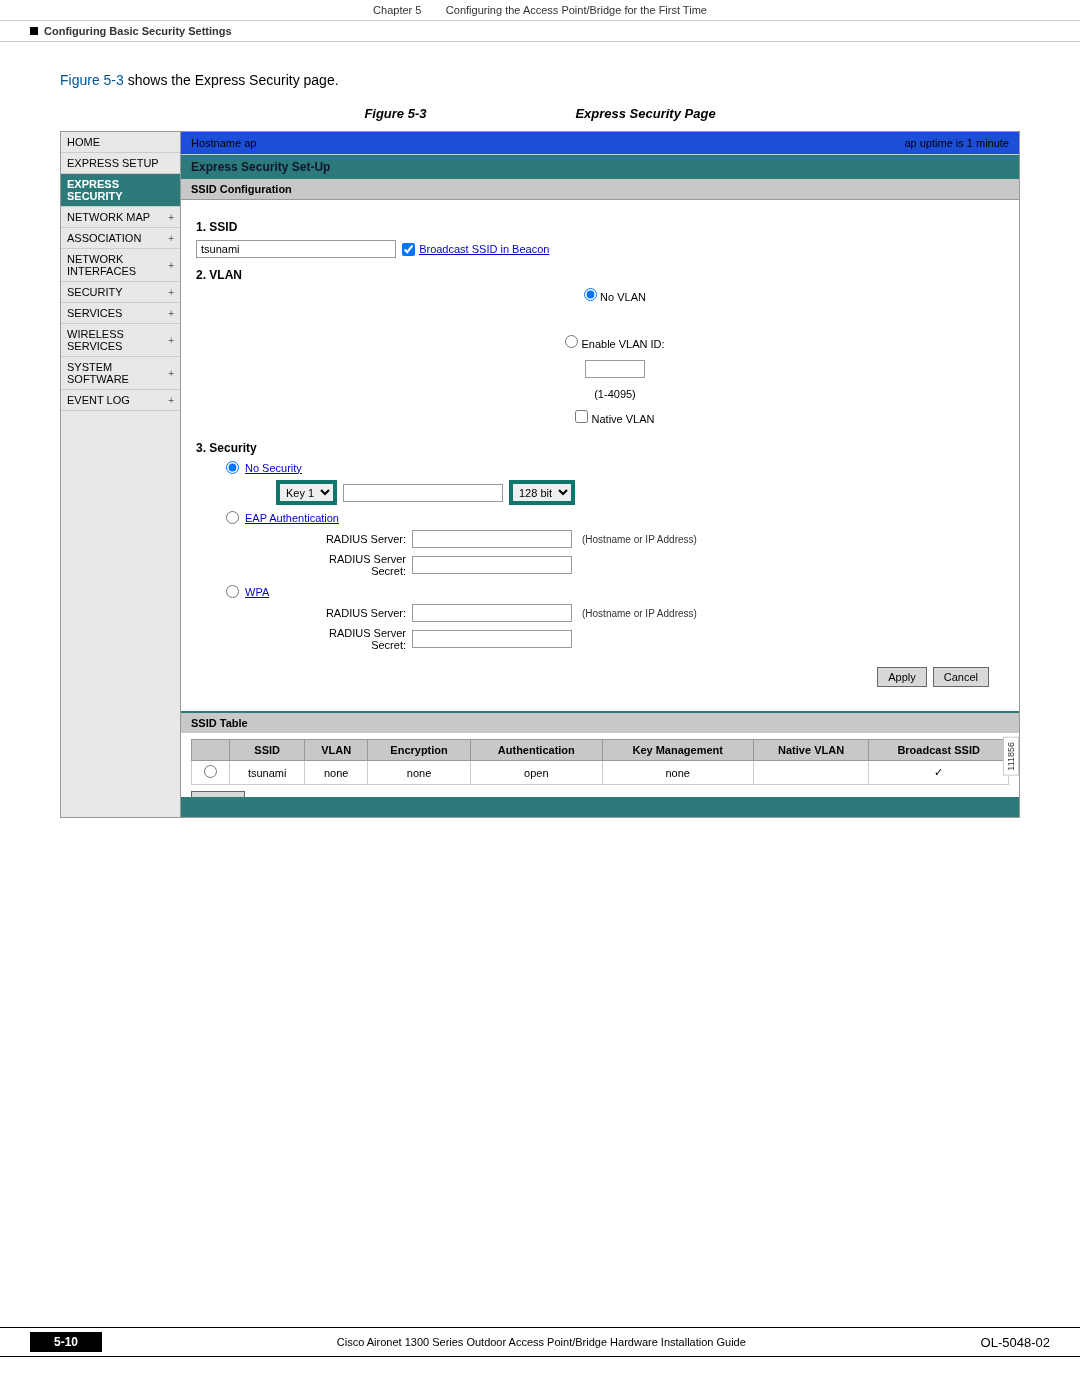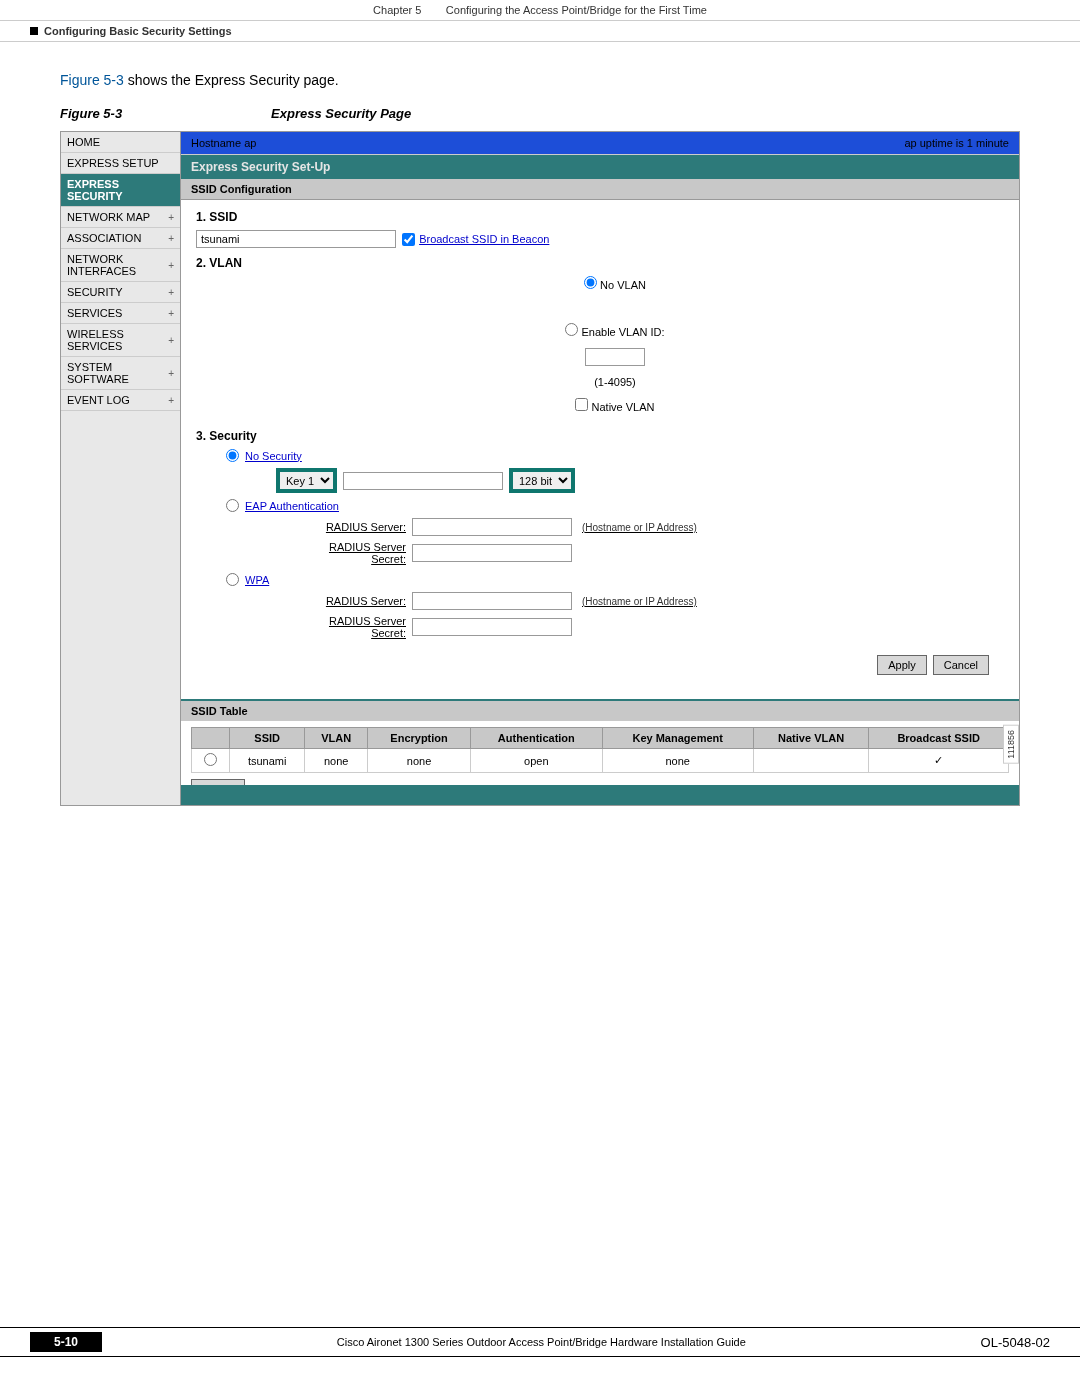--- a/index.html
+++ b/index.html
@@ -51,20 +51,21 @@
       color: #005599;
       text-decoration: none;
     }
 
     .figure-label {
       padding: 8px 60px 10px 60px;
       font-size: 13px;
       font-weight: bold;
       font-style: italic;
       color: #000;
+      text-align: center;
     }
     .figure-label span {
       margin-left: 60px;
       font-style: italic;
       font-weight: bold;
     }
 
     
     .ui-container {
       margin: 0 60px 20px 60px;
@@ -117,21 +118,21 @@
       justify-content: space-between;
       padding: 5px 10px;
       background: #1d4ed8;
       border-bottom: 1px solid #ccc;
       font-size: 11px;
     }
 
     
     .section-header {
       background: #2d7a7a;
-      color: #e5e5e5;
+      color: #0f172a;
       font-weight: bold;
       font-size: 12px;
       padding: 5px 10px;
     }
 
     .subsection-header {
       background: #c8c8c8;
       font-weight: bold;
       font-size: 11px;
       padding: 4px 10px;
@@ -145,21 +146,21 @@
     .form-row {
       display: flex;
       align-items: center;
       margin-bottom: 8px;
       font-size: 11px;
     }
 
     .section-num {
       font-weight: bold;
       font-size: 12px;
-      margin: 0 0 6px 0;
+      margin: 10px 0 6px 0;
     }
 
     input[type="text"] {
       border: 1px solid #999;
       padding: 2px 4px;
       font-size: 11px;
       height: 18px;
     }
 
     .checkbox-row {
@@ -218,21 +219,20 @@
     .radius-block {
       margin-left: 80px;
       font-size: 11px;
       margin-bottom: 6px;
     }
     .radius-row {
       display: flex;
       align-items: center;
       gap: 6px;
       margin-bottom: 5px;
-      text-decoration: underline;
     }
     .radius-label {
       min-width: 100px;
       text-align: right;
       font-size: 11px;
     }
 
     .hint-text {
       font-size: 10px;
       color: #333;

